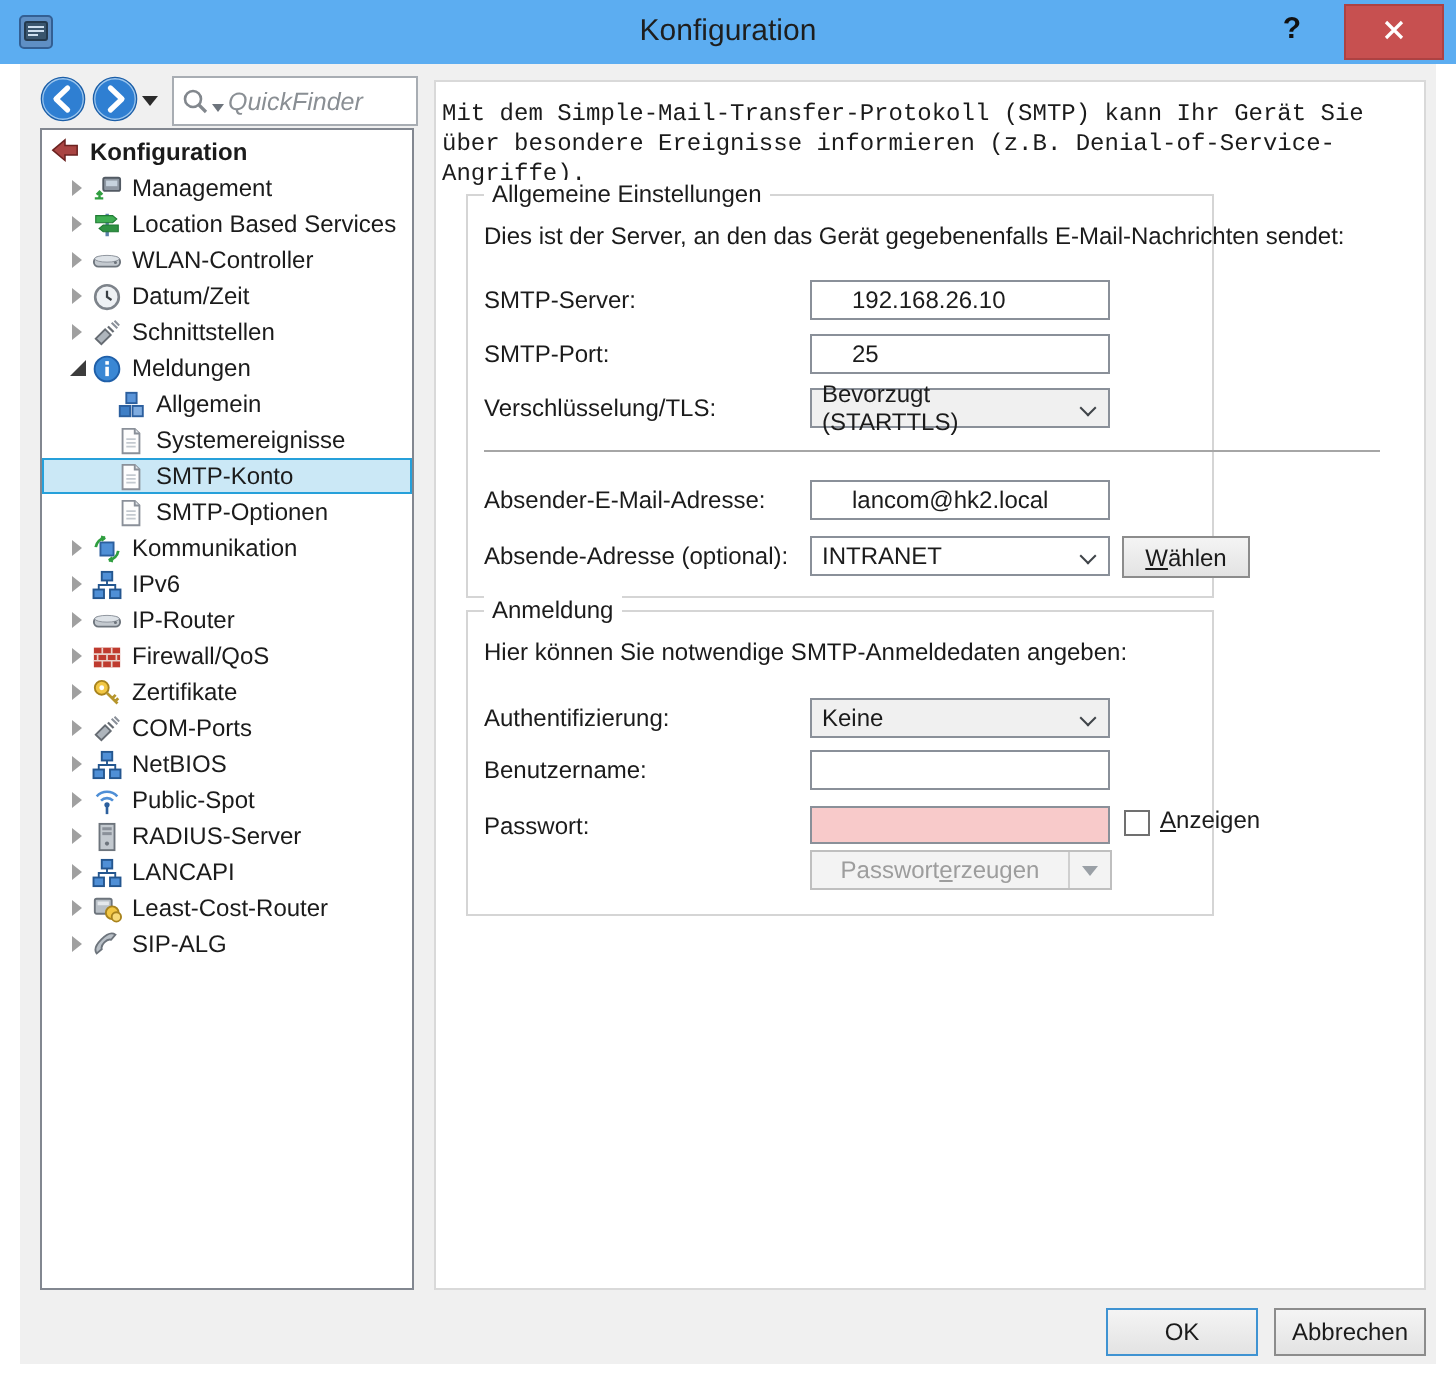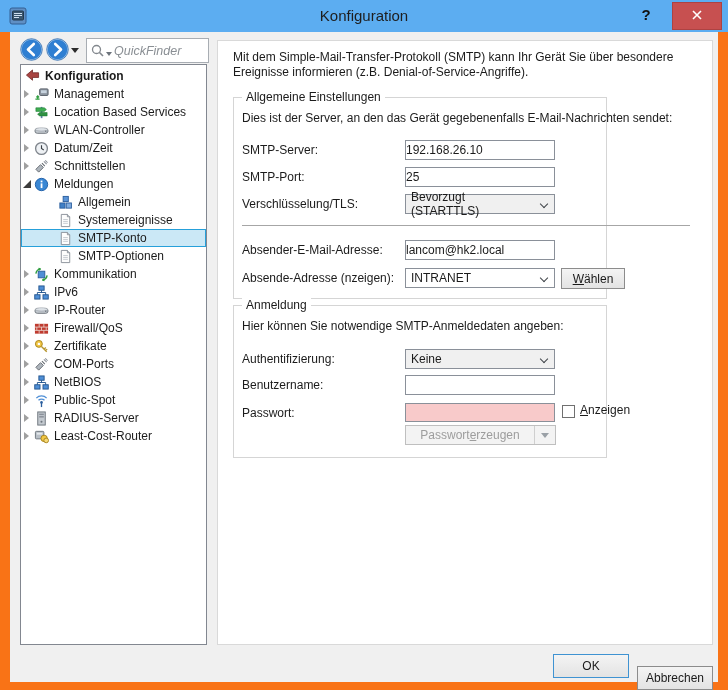--- a/index.html
+++ b/index.html
@@ -1,18 +1,18 @@
 <!DOCTYPE html>
 <html><head>
 <meta charset="utf-8">
 <style>
   * { margin:0; padding:0; box-sizing:border-box; }
   html,body { background:#555; }
   body { font-family:"Liberation Sans", sans-serif; font-size:12px; color:#1b1b1b; }
-  .win { position:relative; width:728px; height:690px; background:#f97316; overflow:hidden; }
+  .win { position:relative; width:728px; height:690px; background:#ffffff; overflow:hidden; }
   .client { position:absolute; left:10px; top:32px; right:10px; bottom:8px; background:#f0f0f0; }
 
   
   .titlebar { position:absolute; left:0; top:0; width:728px; height:32px; background:#5cadf1; }
   .app-icon { position:absolute; left:9px; top:7px; width:18px; height:18px; }
   .app-icon svg { width:18px; height:18px; }
   .title { position:absolute; left:0; top:0; width:100%; height:32px; line-height:31px; text-align:center; font-size:15px; color:#1e1e1e; }
   .help-btn { position:absolute; right:68px; top:1px; width:28px; height:28px; line-height:28px; text-align:center; font-size:15px; font-weight:bold; color:#111; cursor:default; }
   .close-btn { position:absolute; right:6px; top:2px; width:50px; height:28px; background:#c75050; border:1px solid #ad4242; display:flex; align-items:center; justify-content:center; }
   .close-btn svg { width:12px; height:12px; }
@@ -25,62 +25,62 @@
   .searchbox .mag { width:16px; height:16px; flex:0 0 auto; }
   .searchbox .mag svg { width:16px; height:16px; }
   .searchbox .mcaret { width:0; height:0; border-left:3px solid transparent; border-right:3px solid transparent; border-top:4px solid #6d747c; margin:6px 2px 0 0; }
   .searchbox input { flex:1 1 auto; width:60px; border:none; outline:none; font:12.5px "Liberation Sans",sans-serif; color:#1b1b1b; background:transparent; }
   .searchbox input::placeholder { font-style:italic; color:#8a8f94; }
 
   
   .tree-panel { position:absolute; left:20px; top:64px; width:187px; height:581px; background:#fff; border:1px solid #828790; padding-top:2px; overflow:hidden; }
   .trow { display:flex; align-items:center; height:18px; white-space:nowrap; cursor:default; }
   .trow.d0 { padding-left:4px; }
-  .trow.d1 { padding-left:0;text-align:center; }
+  .trow.d1 { padding-left:12px;text-align:center; }
   .trow.d2 { padding-left:24px; }
   .trow.bold .tlabel { font-weight:bold; }
   .trow.sel { background:#cbe8f6; box-shadow:inset 0 0 0 1px #26a0da; }
   .exp { position:relative; display:inline-block; width:13px; height:18px; flex:0 0 auto; }
   .exp-c::before { content:''; position:absolute; left:3px; top:5px; width:0; height:0; border-top:4px solid transparent; border-bottom:4px solid transparent; border-left:5px solid #a0a0a0; }
   .exp-e::before { content:''; position:absolute; left:2px; top:5px; width:0; height:0; border-bottom:8px solid #3c3c3c; border-left:8px solid transparent; }
   .ticon { display:inline-flex; width:17px; height:16px; align-items:center; flex:0 0 auto; }
   .ticon svg { width:15px; height:15px; }
   .tlabel { padding-left:3px; font-size:12px; }
 
   
   .main-panel { position:absolute; left:217px; top:40px; width:496px; height:605px; background:#fff; border:1px solid #d9d9d9; }
-  .intro { position:absolute; left:15px; top:9px; width:464px; line-height:15px; }
+  .intro { position:absolute; left:3px; top:9px; width:464px; line-height:15px;font-family:Liberation Mono, monospace; }
   .group { position:absolute; left:15px; width:374px; border:1px solid #d5d5d5; }
   .group .legend { position:absolute; top:-8px; left:8px; background:#fff; padding:0 4px; }
   #group-general { top:56px; height:202px; }
   #group-login { top:264px; height:153px; }
   .gdesc { position:absolute; left:8px; top:13px; width:450px; }
   .flabel { position:absolute; left:8px; white-space:nowrap; }
-  .txt { position:absolute; left:171px; width:150px; height:20px; border:1px solid #8a9099; background:#fff; font:12px "Liberation Sans",sans-serif; padding:0 0; color:#1b1b1b; }
+  .txt { position:absolute; left:171px; width:150px; height:20px; border:1px solid #8a9099; background:#fff; font:12px "Liberation Sans",sans-serif; padding:0 20px; color:#1b1b1b; }
   .txt.pink { background:#f8caca; }
   .combo { position:absolute; left:171px; width:150px; height:20px; border:1px solid #8a9099; display:flex; align-items:center; padding:0 20px 0 5px; background:#f0f0f0; }
   .combo.white { background:#fff; }
   .combo .chev { position:absolute; right:7px; top:6px; width:6px; height:6px; border-right:1.6px solid #3f4449; border-bottom:1.6px solid #3f4449; transform:rotate(45deg); }
   .hsep { position:absolute; left:8px; width:448px; height:1px; background:#a6a6a6; }
   .btn { background:linear-gradient(#f4f4f4,#e3e3e3); border:1px solid #8c8c8c; font:12px "Liberation Sans",sans-serif; color:#1b1b1b; display:flex; align-items:center; justify-content:center; }
   .choose-btn { position:absolute; left:327px; top:170px; width:64px; height:21px; }
   .checkbox { position:absolute; left:328px; top:99px; width:13px; height:13px; background:#fff; border:1px solid #707070; }
   .cblabel { position:absolute; left:346px; top:97px; }
   .split-btn { position:absolute; left:171px; top:119px; width:151px; height:20px; background:#f3f3f3; border:1px solid #bfbfbf; display:flex; color:#9d9d9d; }
   .split-btn .sb-main { flex:1; display:flex; align-items:center; justify-content:center; }
   .split-btn .sb-arrow { width:21px; border-left:1px solid #cfcfcf; display:flex; align-items:center; justify-content:center; }
   .split-btn .sb-arrow::after { content:''; width:0; height:0; border-left:4px solid transparent; border-right:4px solid transparent; border-top:5px solid #9aa0a6; }
 
   
   .logo { position:absolute; left:22px; top:650px; }
   .logo-name { font-size:16px; font-weight:bold; letter-spacing:1.5px; color:#141414; line-height:15px; }
   .logo-bar { width:58px; height:2px; background:#2196d4; margin-top:1px; }
   .logo-sub { font-size:10.5px; color:#141414; margin-top:1px; }
   .ok-btn { position:absolute; left:553px; top:654px; width:76px; height:24px; border:1px solid #3f93d2; }
-  .cancel-btn { position:absolute; left:637px; top:654px; width:76px; height:24px;margin-top:12px; }
+  .cancel-btn { position:absolute; left:637px; top:654px; width:76px; height:24px; }
   u { text-decoration:underline; }
 </style>
 </head>
 <body>
 
 <div class="win">
 
   <div class="titlebar">
     <span class="app-icon"><svg viewBox="0 0 18 18">
           <rect x="1" y="1" width="16" height="16" rx="2" fill="#5f8fc4" stroke="#335f93"></rect>
@@ -337,28 +337,49 @@
             <rect x="5.5" y="5.4" width="5" height="1.6" fill="#8a9099"></rect>
             <circle cx="8" cy="11.5" r="1.1" fill="#6d747c"></circle>
           </svg>
         </span>
         <span class="tlabel">RADIUS-Server</span>
       </div>
       <div class="trow d1">
         <span class="exp exp-c"></span>
         <span class="ticon">
           <svg viewBox="0 0 16 16">
+            <rect x="5.2" y="1" width="5.6" height="4.6" fill="#4f8fd6" stroke="#24568f"></rect>
+            <rect x="0.8" y="10.4" width="5.6" height="4.6" fill="#4f8fd6" stroke="#24568f"></rect>
+            <rect x="9.6" y="10.4" width="5.6" height="4.6" fill="#4f8fd6" stroke="#24568f"></rect>
+            <path d="M8 5.6 V8 M3.6 10.4 V8 H12.4 V10.4" stroke="#24568f" fill="none"></path>
+          </svg>
+        </span>
+        <span class="tlabel">LANCAPI</span>
+      </div>
+      <div class="trow d1">
+        <span class="exp exp-c"></span>
+        <span class="ticon">
+          <svg viewBox="0 0 16 16">
             <rect x="1.5" y="2.5" width="9" height="8" rx="1" fill="#b9c0c7" stroke="#6d747c"></rect>
             <rect x="3" y="4" width="6" height="2" fill="#e4e8ec"></rect>
             <circle cx="10.8" cy="10" r="3.4" fill="#f2c744" stroke="#a8831d"></circle>
             <circle cx="13" cy="12.2" r="2.5" fill="#f7da78" stroke="#a8831d"></circle>
           </svg>
         </span>
         <span class="tlabel">Least-Cost-Router</span>
       </div>
+      <div class="trow d1">
+        <span class="exp exp-c"></span>
+        <span class="ticon">
+          <svg viewBox="0 0 16 16">
+            <path d="M2.5 12.5 C1 10.5 2.5 7.5 5 5 C7.5 2.5 10.5 1 12.5 2.5 L10.2 5.2 C9 4.8 7.8 5.4 6.6 6.6 C5.4 7.8 4.8 9 5.2 10.2 Z" fill="#b9c0c7" stroke="#6d747c"></path>
+          </svg>
+        </span>
+        <span class="tlabel">SIP-ALG</span>
+      </div>
     </div>
 
   <div class="main-panel">
     <div class="intro">Mit dem Simple-Mail-Transfer-Protokoll (SMTP) kann Ihr Gerät Sie über besondere Ereignisse informieren (z.B. Denial-of-Service-Angriffe).</div>
 
     <div class="group" id="group-general">
       <span class="legend">Allgemeine Einstellungen</span>
       <div class="gdesc">Dies ist der Server, an den das Gerät gegebenenfalls E-Mail-Nachrichten sendet:</div>
 
       <span class="flabel" style="top:45px">SMTP-Server:</span>
@@ -371,21 +392,21 @@
       <div class="combo" style="top:96px">
         <span>Bevorzugt (STARTTLS)</span>
         <span class="chev"></span>
       </div>
 
       <div class="hsep" style="top:127px"></div>
 
       <span class="flabel" style="top:145px">Absender-E-Mail-Adresse:</span>
       <input class="txt" style="top: 142px;" value="lancom@hk2.local">
 
-      <span class="flabel" style="top:173px">Absende-Adresse (nzeigen):</span>
+      <span class="flabel" style="top:173px">Absende-Adresse (optional):</span>
       <div class="combo white" style="top:170px">
         <span>INTRANET</span>
         <span class="chev"></span>
       </div>
       <button class="btn choose-btn"><u>W</u>ählen</button>
     </div>
 
     <div class="group" id="group-login">
       <span class="legend">Anmeldung</span>
       <div class="gdesc">Hier können Sie notwendige SMTP-Anmeldedaten angeben:</div>

